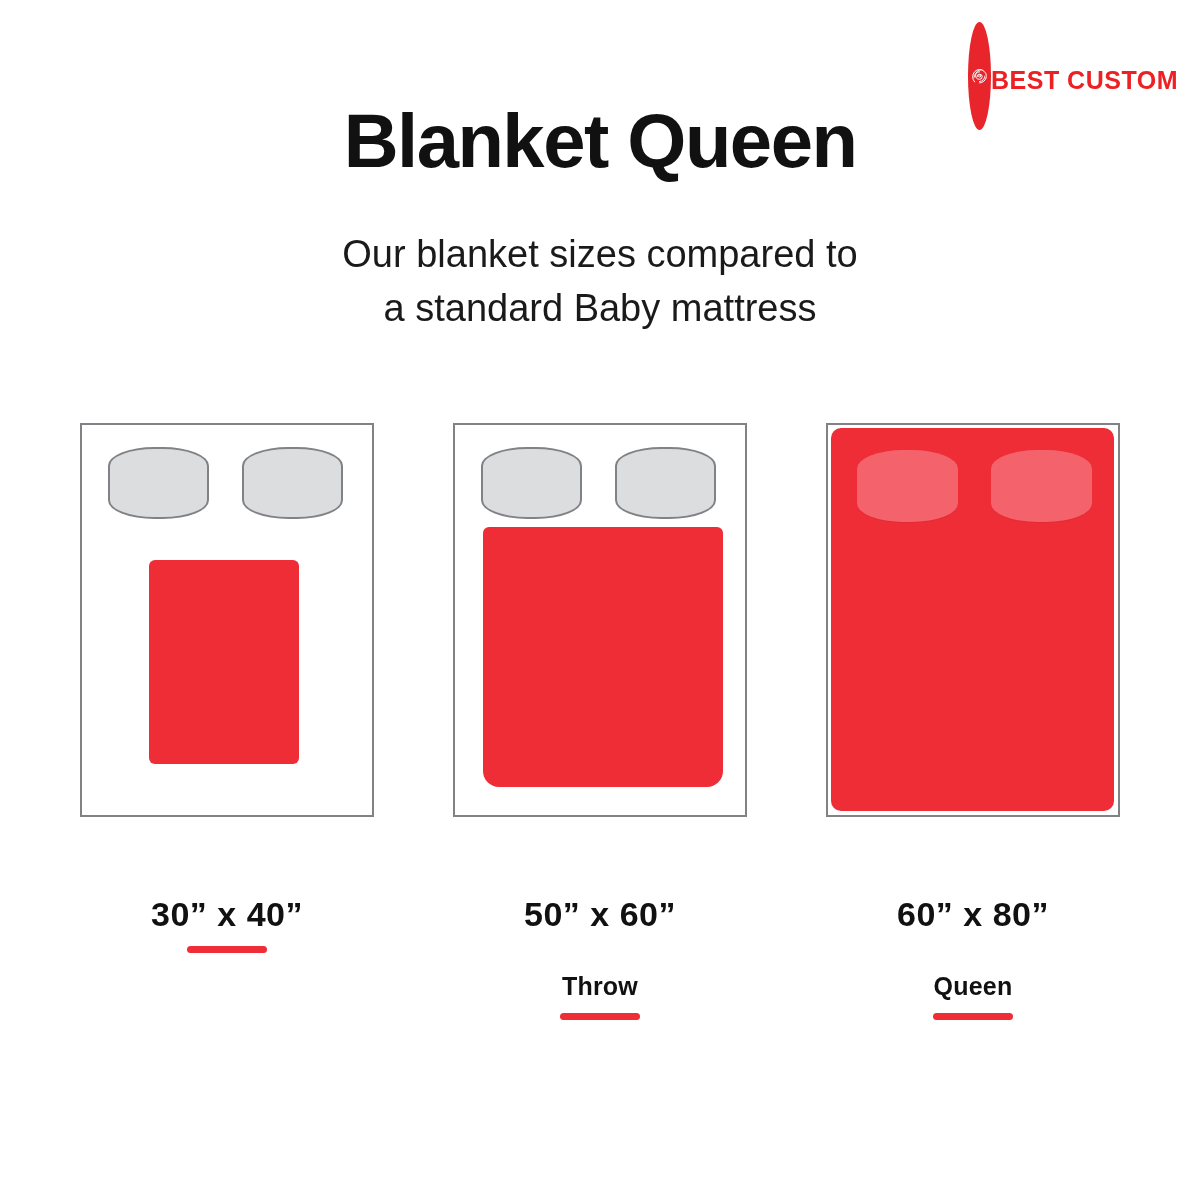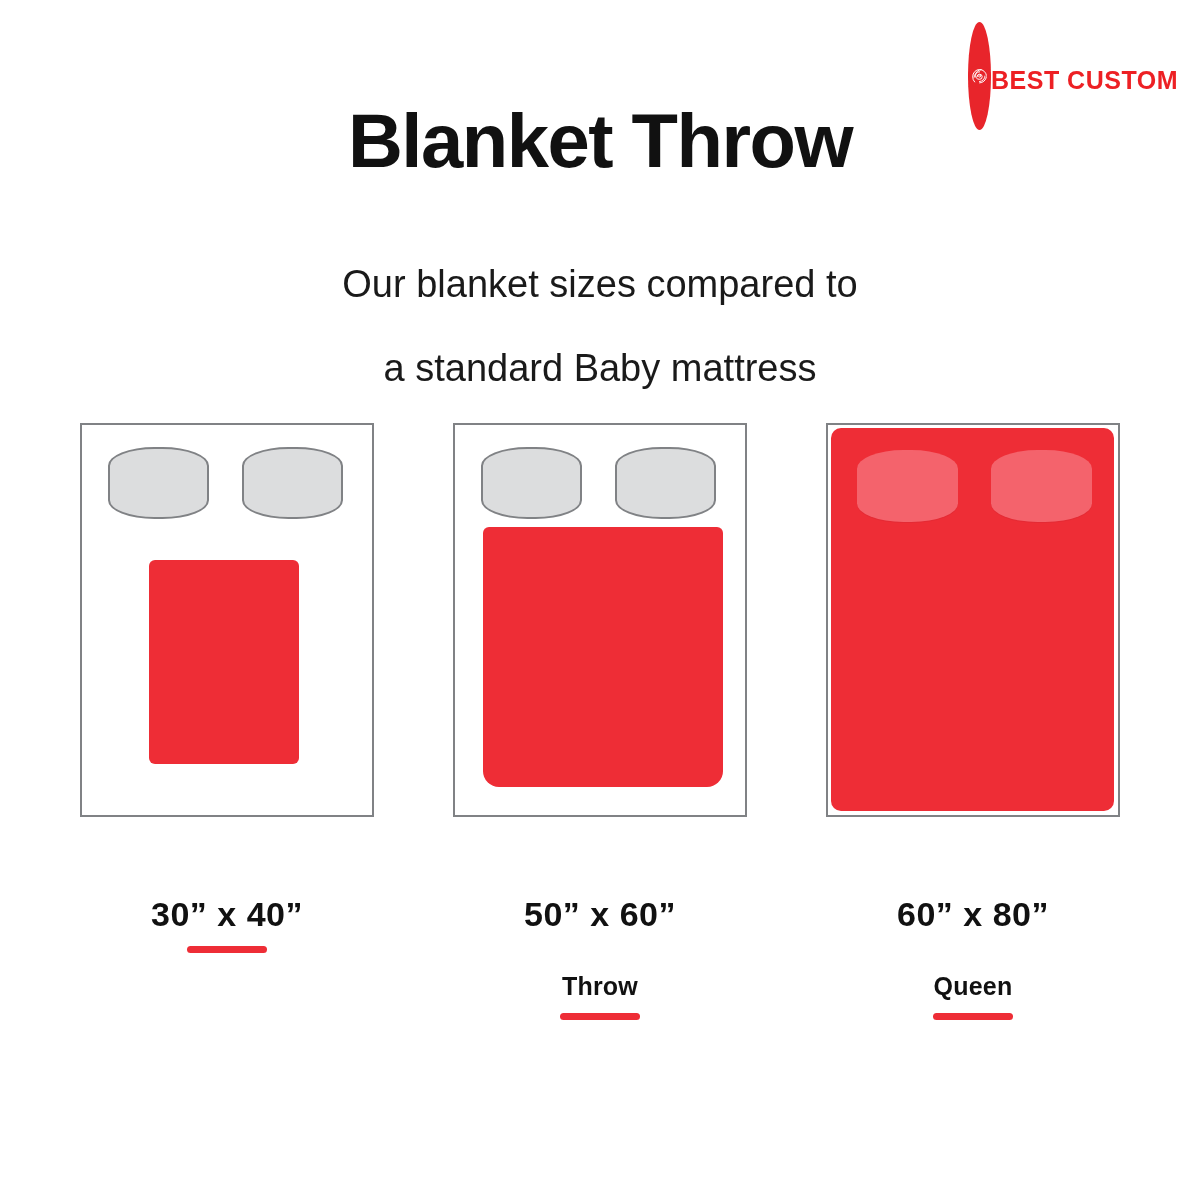--- a/index.html
+++ b/index.html
@@ -62,21 +62,21 @@
     top: 228px;
     left: 0;
     width: 1200px;
     text-align: center;
     font-size: 38px;
     line-height: 1.42;
     font-weight: normal;
     color: #1a1a1a;
     font-family: "Liberation Sans", sans-serif;
   }
-  .subtitle .line { display: block; margin-top: 30px; }
+  .subtitle .line { display: block; }
 
   
   .beds {
     position: absolute;
     top: 423px;
     left: 0;
     width: 1200px;
     height: 400px;
   }
   .bed {
@@ -195,21 +195,21 @@
       <path d="M28.5 60 a26 26 0 0 1 26 -26"></path>
       <path d="M80 54 a26 26 0 0 1 -26 26"></path>
       <path d="M22 56 a32.5 32.5 0 0 1 32.5 -32.5 a32.5 32.5 0 0 1 32 27"></path>
       <path d="M86.5 58 a32.5 32.5 0 0 1 -32 28.5"></path>
       <path d="M31 82 a32.5 32.5 0 0 1 -9 -23"></path>
     </g>
   </svg>
   <div class="logo-word">BEST CUSTOM</div>
 </div>
 
-<div class="title">Blanket Throw</div>
+<div class="title">Blanket Queen</div>
 <div class="subtitle">
   <span class="line">Our blanket sizes compared to</span>
   <span class="line">a standard Baby mattress</span>
 </div>
 
 <div class="beds">
 
   <div class="bed bed-baby">
     <div class="pillow pillow-left"></div>
     <div class="pillow pillow-right"></div>

